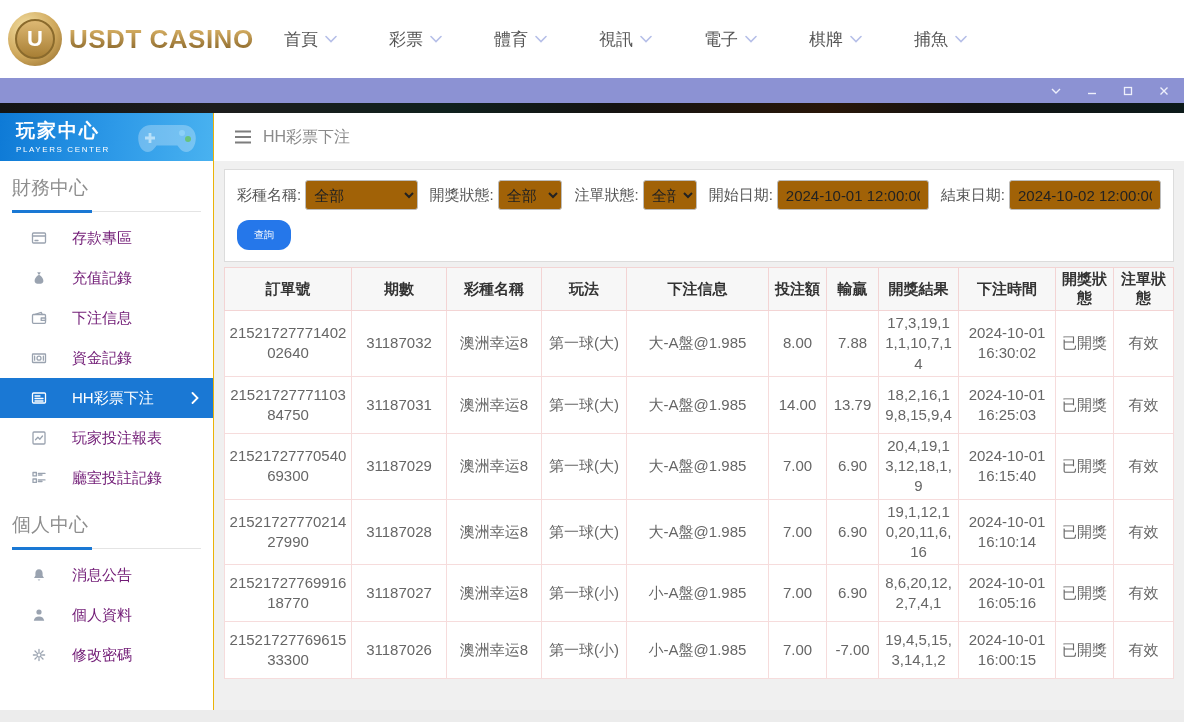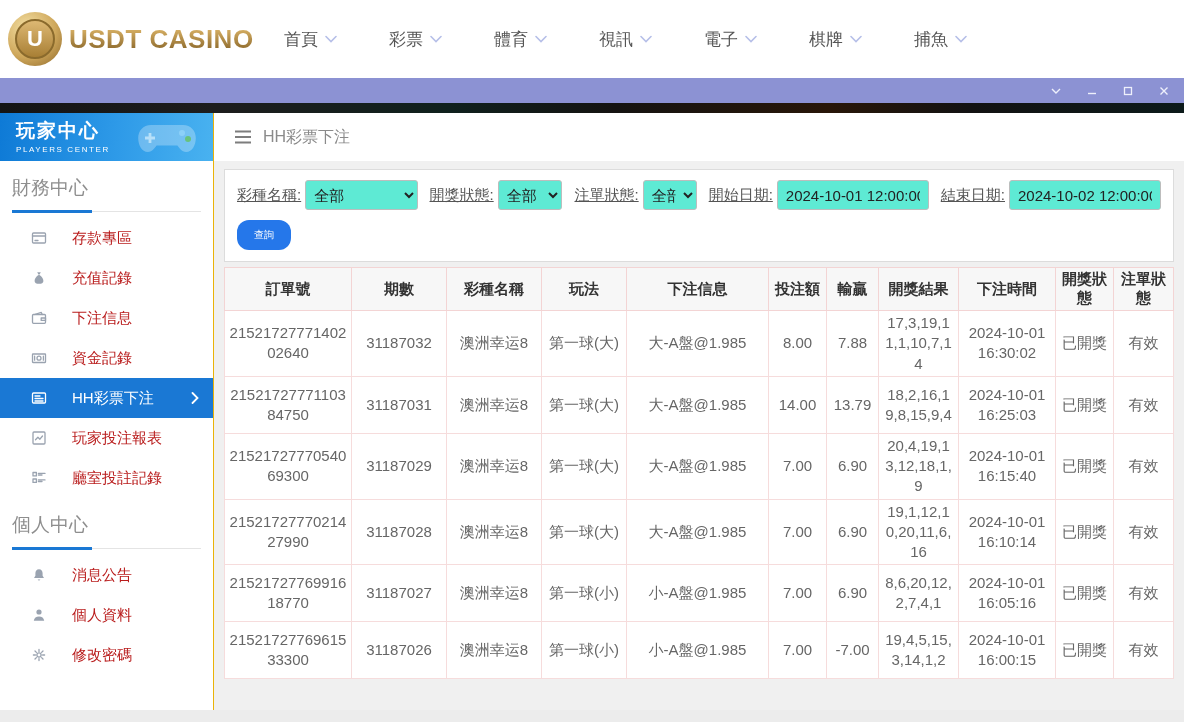--- a/index.html
+++ b/index.html
@@ -36,35 +36,35 @@
           color:#fff; padding:5px 0 0 16px; position:relative; overflow:hidden; }
   .side-title { font-size:19px; font-weight:bold; letter-spacing:2px; }
   .side-sub { font-size:8px; letter-spacing:1.6px; margin-top:1px; }
   .side-gamepad { position:absolute; right:12px; top:5px; }
 
   .section-title { color:#8e8e8e; font-size:19px; margin:14px 12px 0; }
   .section-rule { height:1px; background:#e4e4e4; margin:10px 12px 6px; position:relative; }
   .section-rule::before { content:""; position:absolute; left:0; top:-1px; width:80px; height:3px;
           background: var(--accent-blue,#1a78d4); }
   .menu-item { height:40px; display:flex; align-items:center; padding-left:30px; gap:24px;
-          font-size:15px; color:#b91c1c; cursor:pointer; }
+          font-size:15px; color:#701a75; cursor:pointer; }
   .menu-item .icon { width:18px; display:flex; justify-content:center; color:#9aa3b0; }
   .menu-item.active { background: var(--accent-blue,#1a78d4); color:#fff; }
   .menu-item.active .icon { color:#fff; }
   .menu-item .chev-right { margin-left:auto; margin-right:14px; display:flex; }
 
   
   .content { flex:1; background:#f0f0f0; overflow:hidden; }
   .crumb-bar { height:48px; background:#fff; display:flex; align-items:center; padding-left:20px; gap:11px;
           color:#8a8a8a; font-size:16px; }
   .filter-panel { margin:8px 10px 0; background:#fff; border:1px solid #dcdcdc; padding:10px 12px 11px; }
   .filter-row { display:flex; align-items:center; font-size:15px; color:#555; white-space:nowrap; }
-  .filter-row label { margin-right:4px;text-decoration:underline; }
+  .filter-row label { margin-right:4px; }
   .filter-row .gap { margin-left:12px; }
-  .sel, .date-input { height:30px; border:1px solid #bdbdbd; border-radius:3px; background:#5eead4;
+  .sel, .date-input { height:30px; border:1px solid #bdbdbd; border-radius:3px; background:#a16207;
           font-size:15px; color:#222; font-family:"Liberation Sans",sans-serif; padding:0 4px; }
   .sel.w-lott { width:122px; } .sel.w-draw { width:70px; } .sel.w-order { width:54px; }
   .date-input { width:152px; padding:0 8px; }
   .query-btn { margin-top:10px; display:block; background: var(--button-blue,#2577ea); color:#fff; border:none;
           border-radius:12px; font-size:10px; padding:8px 17px; cursor:pointer; font-family:"Liberation Sans",sans-serif; }
 
   .table-wrap { margin:5px 10px 0; background:#fff; }
   table { width:949px; border-collapse:collapse; table-layout:fixed; font-size:15px; }
   th { background:#f7f7f7; font-weight:bold; color:#333; height:42px;
        border:1px solid var(--table-border,#f3d4d4); padding:2px; }

